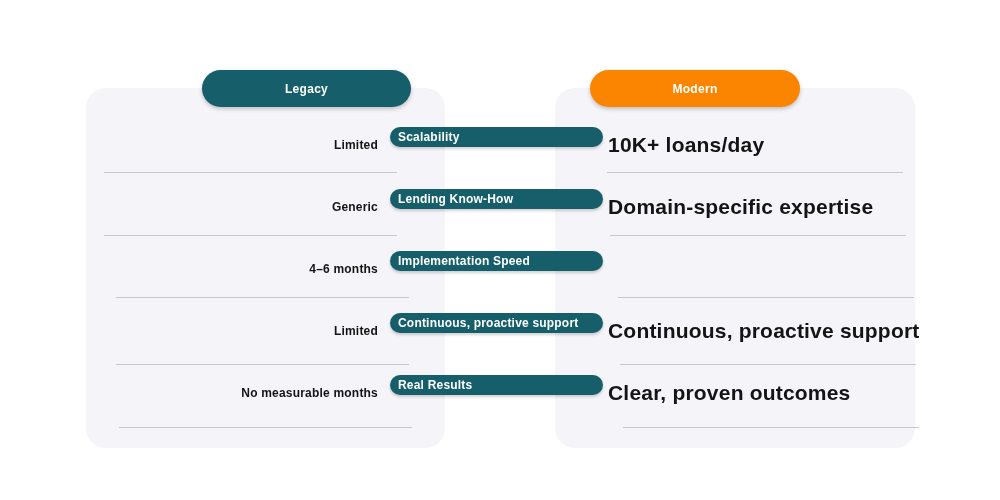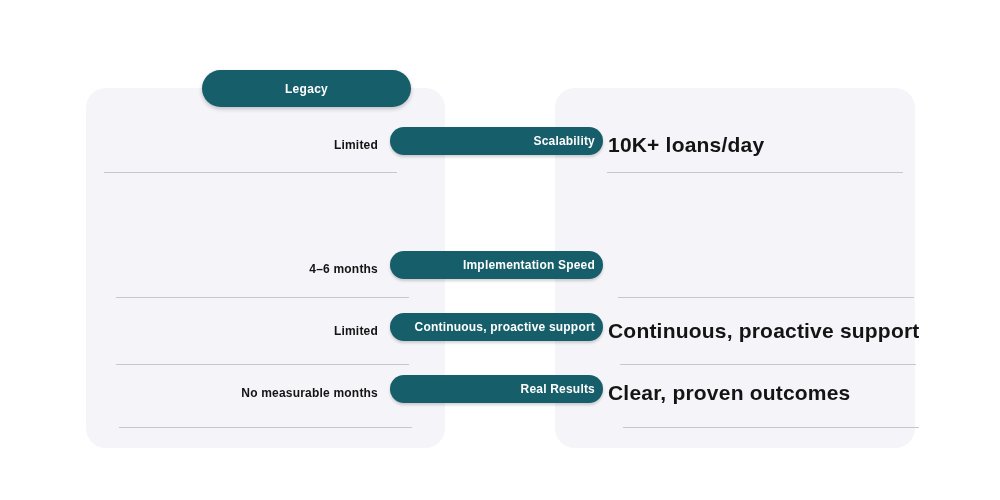--- a/index.html
+++ b/index.html
@@ -35,23 +35,23 @@
 
   .left-val{
     position:absolute;right:622px;top:0;line-height:36px;white-space:nowrap;
     font-weight:700;font-size:12px;color:var(--text,#141414);letter-spacing:.2px;
   }
   .right-val{
     position:absolute;left:608px;top:0;line-height:36px;white-space:nowrap;
     font-weight:700;font-size:21px;color:var(--text,#141414);letter-spacing:.2px;
   }
   .feature-pill{
-    position:absolute;left:390px;top:0;width:213px;height:28px;border-radius:18px;
+    position:absolute;left:390px;top:0;width:213px;height:20px;border-radius:18px;
     background:var(--teal,#165E6A);color:#ffffff;
-    display:flex;align-items:center;justify-content:flex-end;
+    display:flex;align-items:center;justify-content:flex-start;
     font-weight:700;font-size:12px;letter-spacing:.2px;white-space:nowrap;
     box-shadow:0 2px 3px rgba(0,0,0,.18);
     box-sizing:border-box;padding:0 8px;
   }
 
   
   .divider{position:absolute;height:1px;background:var(--divider,#C7C7CD);}
   .divider.dl{width:293px;}
   .divider.dr{width:296px;}
   .r0 .dl{left:104px;top:45px}.r0 .dr{left:607px;top:45px}
@@ -64,31 +64,43 @@
 <body>
 
 <div class="canvas">
 
   <div class="panel left"></div>
   <div class="panel right"></div>
 
   <div class="header-pill legacy">
     <span>Legacy</span>
   </div>
+  <div class="header-pill modern">
+    <span>Modern</span>
+  </div>
 
   <div class="row r0">
     <span class="left-val">Limited</span>
     <div class="feature-pill">
       <span>Scalability</span>
     </div>
     <span class="right-val">10K+ loans/day</span>
     <div class="divider dl"></div>
     <div class="divider dr"></div>
   </div>
 
+  <div class="row r1">
+    <span class="left-val">Generic</span>
+    <div class="feature-pill">
+      <span>Lending Know-How</span>
+    </div>
+    <span class="right-val">Domain-specific expertise</span>
+    <div class="divider dl"></div>
+    <div class="divider dr"></div>
+  </div>
 
   <div class="row r2">
     <span class="left-val">4–6 months</span>
     <div class="feature-pill">
       <span>Implementation Speed</span>
     </div>
     <div class="divider dl"></div>
     <div class="divider dr"></div>
   </div>
 

